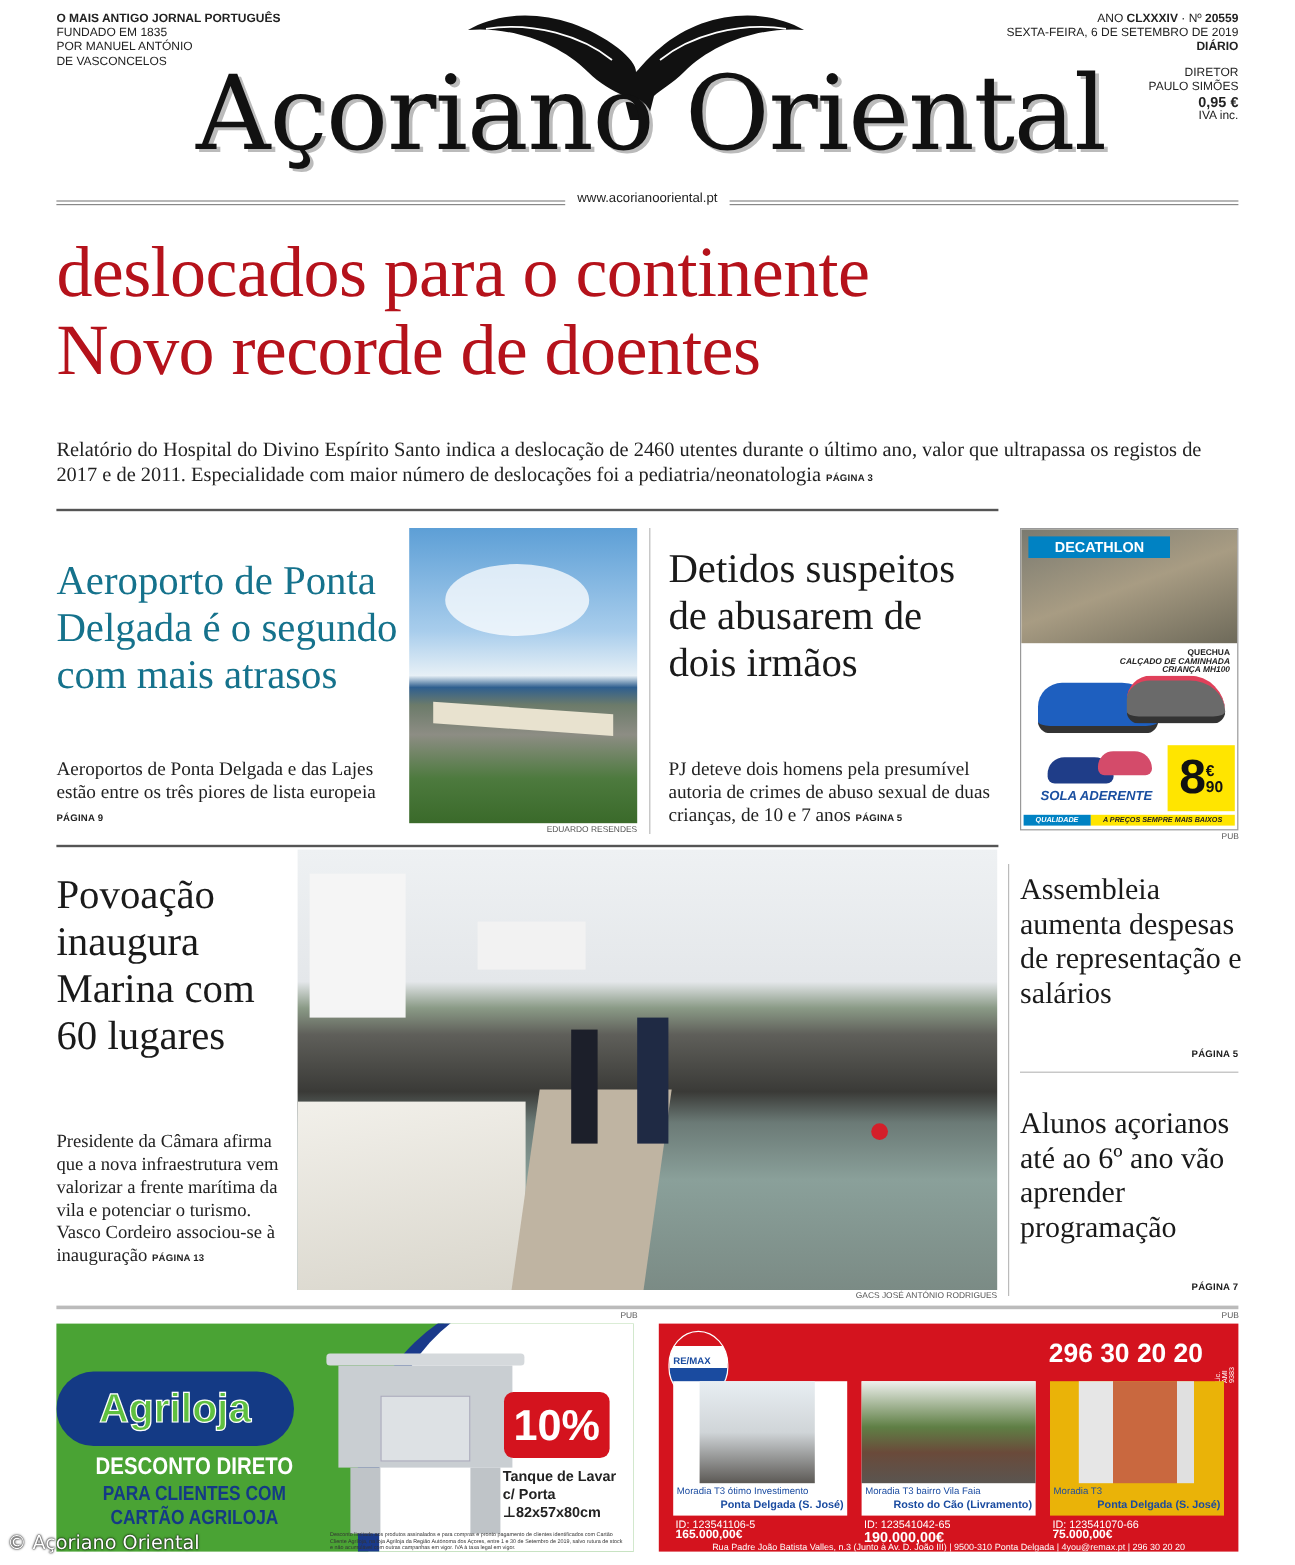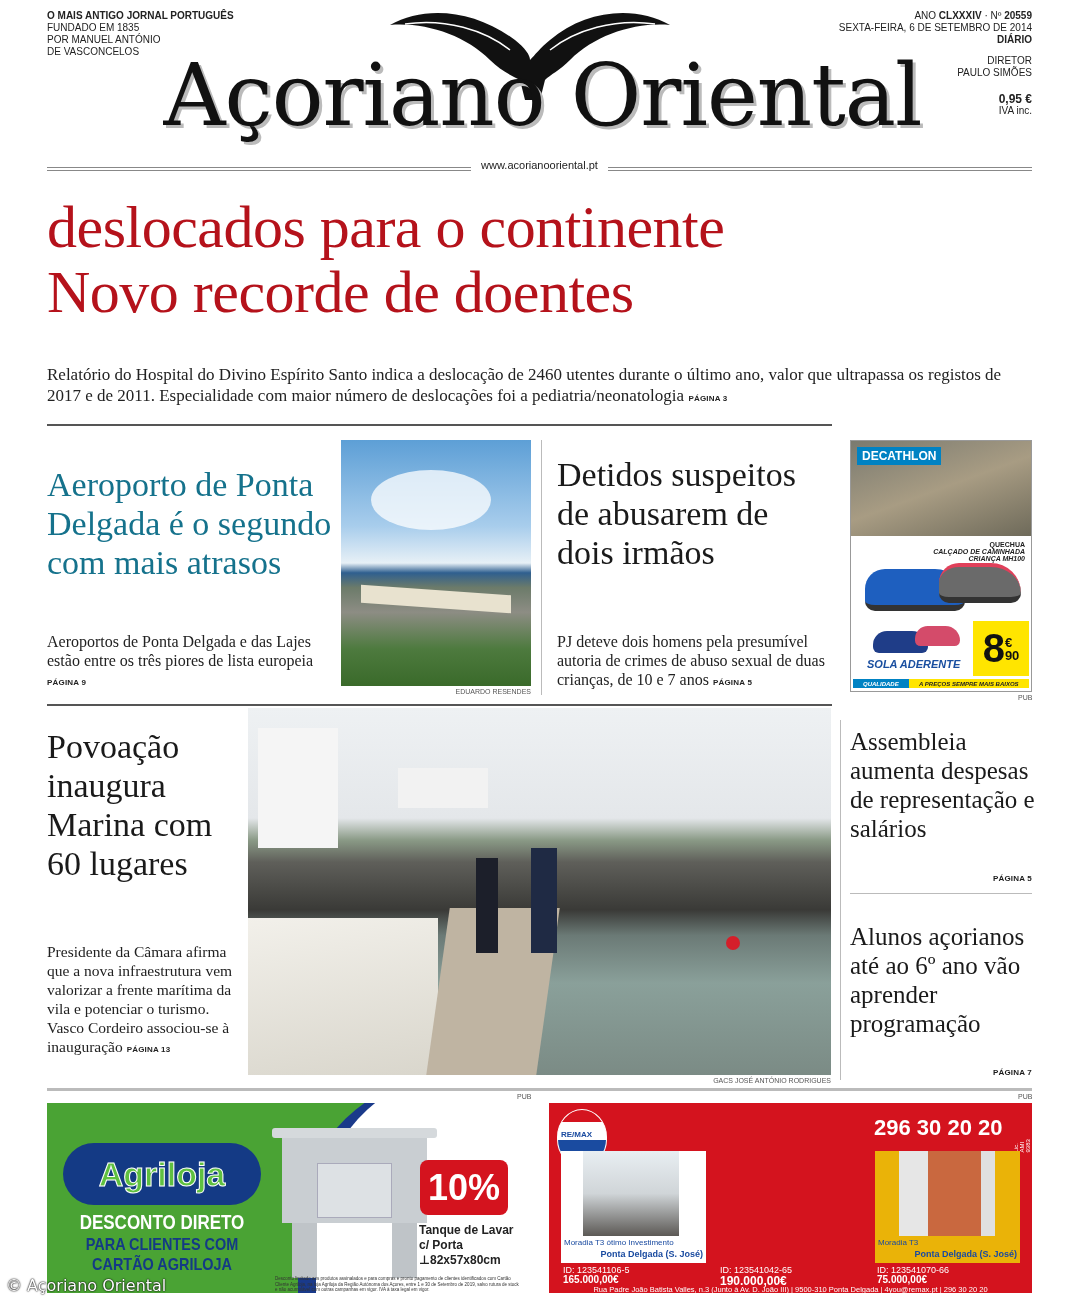--- a/index.html
+++ b/index.html
@@ -46,25 +46,25 @@
 
 <svg class="abs eagle" viewBox="0 0 290 100">
   <path d="M5,25 C40,5 90,10 130,40 C140,48 145,55 145,60 C150,55 155,48 165,40 C200,10 250,5 285,25 C250,22 210,35 185,60 C175,70 165,75 160,80 L155,100 L140,100 L135,80 C125,75 115,70 105,60 C80,35 40,22 5,25 Z" fill="#111"></path>
   <path d="M20,24 C60,18 100,30 125,50" stroke="#fff" stroke-width="1.5" fill="none"></path>
   <path d="M270,24 C230,18 190,30 165,50" stroke="#fff" stroke-width="1.5" fill="none"></path>
 </svg>
 <div class="abs logo">Açoriano Oriental</div>
 
 <div class="abs mast-right sans">
   <div><span>ANO</span> <b>CLXXXIV</b> <span>· Nº</span> <b>20559</b></div>
-  <div>SEXTA-FEIRA, 6 DE SETEMBRO DE 2014</div>
+  <div>SEXTA-FEIRA, 6 DE SETEMBRO DE 2019</div>
   <div style="font-weight:700">DIÁRIO</div>
   <div style="margin-top:9px">DIRETOR</div>
   <div style="font-weight:400">PAULO SIMÕES</div>
-  <div style="margin-top:14px;font-weight:700;font-size:12px">0,95 €</div>
+  <div style="font-weight:700;font-size:12px">0,95 €</div>
   <div>IVA inc.</div>
 </div>
 
 <div class="abs url-line">
   <div class="rule"></div>
   <span class="sans">www.acorianooriental.pt</span>
   <div class="rule"></div>
 </div>
 
 <div class="abs lead-title">
@@ -92,21 +92,21 @@
 <div class="abs vrule" style="left:541px;top:440px;height:255px"></div>
 
 <div class="abs h-black" style="left:557px;top:455px;width:275px">Detidos suspeitos de abusarem de dois irmãos</div>
 <div class="abs body" style="left:557px;top:632px;width:275px">
   <span>PJ deteve dois homens pela presumível autoria de crimes de abuso sexual de duas crianças, de 10 e 7 anos</span>
   <span class="pg">PÁGINA 5</span>
 </div>
 
 <div class="abs deca">
   <div style="position:absolute;left:0;top:0;width:100%;height:95px;background:linear-gradient(160deg,#7a7a70,#a89c83 50%,#6e6a5a)"></div>
-  <div class="sans" style="position:absolute;left:6px;top:6px;background:#0082c3;color:#fff;font-weight:700;font-size:12px;padding:2px 5px">DECATHLON</div>
+  <div class="sans" style="position:absolute;left:6px;top:6px;background:#0082c3;color:#fff;font-weight:700;font-size:12px;padding:2px 22px">DECATHLON</div>
   <div class="sans" style="position:absolute;right:6px;top:100px;font-size:7px;font-weight:700;text-align:right;color:#222">
     <div>QUECHUA</div>
     <div style="font-style:italic">CALÇADO DE CAMINHADA</div>
     <div style="font-style:italic">CRIANÇA MH100</div>
   </div>
   <div style="position:absolute;left:14px;top:128px;width:100px;height:42px;background:#1e5fbf;border-radius:20px 30px 10px 10px;border-bottom:6px solid #333"></div>
   <div style="position:absolute;left:88px;top:122px;width:82px;height:40px;background:#6a6a6a;border-radius:20px 30px 10px 10px;border-top:4px solid #e0405a;border-bottom:6px solid #333"></div>
   <div style="position:absolute;left:22px;top:190px;width:55px;height:22px;background:#1f3d88;border-radius:14px 16px 6px 6px"></div>
   <div style="position:absolute;left:64px;top:185px;width:45px;height:20px;background:#d44b6a;border-radius:14px 16px 6px 6px"></div>
   <div style="position:absolute;left:122px;top:180px;width:56px;height:55px;background:#ffe500;display:flex;align-items:center;justify-content:center">
@@ -149,21 +149,21 @@
 <div class="abs" style="left:850px;top:893px;width:182px;height:1px;background:#bbb"></div>
 <div class="abs" style="left:850px;top:922px;width:185px;font-size:25px;line-height:29px">Alunos açorianos até ao 6º ano vão aprender programação</div>
 <div class="abs pg" style="left:850px;top:1068px;width:182px;text-align:right">PÁGINA 7</div>
 
 <div class="abs" style="left:47px;top:1088px;width:985px;height:3px;background:#bbb"></div>
 <div class="abs pub sans" style="left:517px;top:1093px">PUB</div>
 <div class="abs pub sans" style="left:1018px;top:1093px">PUB</div>
 
 <div class="abs agri">
   <div style="position:absolute;right:-40px;top:-30px;width:270px;height:260px;background:#fff;border-left:18px solid #1a3a8a;border-radius:60% 0 0 0"></div>
-  <div style="position:absolute;left:16px;top:40px;width:198px;height:62px;background:#143a85;border-radius:31px;display:flex;align-items:center;justify-content:center">
+  <div style="position:absolute;left:0;top:40px;width:198px;height:62px;background:#143a85;border-radius:31px;display:flex;align-items:center;justify-content:center">
     <span class="sans" style="font-size:34px;font-weight:700;color:#5fc040;-webkit-text-stroke:1px #fff">Agriloja</span>
   </div>
   <div class="cond" style="position:absolute;left:10px;top:108px;width:210px;text-align:center;color:#fff;font-weight:700;font-size:20px;transform:scaleX(.85)">DESCONTO DIRETO</div>
   <div class="cond" style="position:absolute;left:10px;top:132px;width:210px;text-align:center;color:#143a85;font-weight:700;font-size:17px;line-height:20px;transform:scaleX(.85)">
     <div>PARA CLIENTES COM</div>
     <div>CARTÃO AGRILOJA</div>
   </div>
   <div style="position:absolute;left:225px;top:25px;width:165px;height:150px">
     <div style="position:absolute;left:0;top:0;width:165px;height:10px;background:#d5d9dc;border-radius:3px"></div>
     <div style="position:absolute;left:10px;top:10px;width:145px;height:85px;background:#c9ced2"></div>
@@ -186,20 +186,25 @@
   <div style="position:absolute;left:8px;top:6px;width:50px;height:56px;border-radius:50% 50% 45% 45%;background:linear-gradient(180deg,#d4131e 0 22%,#fff 22% 55%,#1a4ba0 55%);border:1px solid #fff">
     <span class="sans" style="position:absolute;left:3px;top:20px;font-size:8px;font-weight:700;color:#1a4ba0">RE/MAX</span>
   </div>
   <div class="cond" style="position:absolute;left:325px;top:12px;font-size:22px;font-weight:700">296 30 20 20</div>
   <div class="sans" style="position:absolute;left:462px;top:30px;font-size:6px;transform:rotate(-90deg)">Lic. AMI 9383</div>
 
   <div style="position:absolute;left:12px;top:48px;width:145px;height:112px;background:#fff">
     <div style="position:absolute;left:22px;top:0;width:96px;height:85px;background:linear-gradient(180deg,#e8eef2,#d0d5d8 50%,#5c5955)"></div>
     <div class="cond" style="position:absolute;left:3px;top:87px;font-size:8px;color:#1a4ba0">Moradia T3 ótimo Investimento</div>
     <div class="cond" style="position:absolute;right:3px;top:98px;font-size:9px;font-weight:700;color:#1a4ba0">Ponta Delgada (S. José)</div>
+  </div>
+  <div style="position:absolute;left:169px;top:48px;width:145px;height:112px;background:#fff">
+    <div style="position:absolute;left:0;top:0;width:145px;height:85px;background:linear-gradient(180deg,#eef0ed,#5f7f45 45%,#6a4a3a 70%,#5a5550)"></div>
+    <div class="cond" style="position:absolute;left:3px;top:87px;font-size:8px;color:#1a4ba0">Moradia T3 bairro Vila Faia</div>
+    <div class="cond" style="position:absolute;right:3px;top:98px;font-size:9px;font-weight:700;color:#1a4ba0">Rosto do Cão (Livramento)</div>
   </div>
   <div style="position:absolute;left:326px;top:48px;width:145px;height:112px;background:#eab308">
     <div style="position:absolute;left:24px;top:0;width:96px;height:85px;background:linear-gradient(90deg,#e6e6e6 0 30%,#c9683f 30% 85%,#e0e0e0 85%)"></div>
     <div class="cond" style="position:absolute;left:3px;top:87px;font-size:8px;color:#1a4ba0">Moradia T3</div>
     <div class="cond" style="position:absolute;right:3px;top:98px;font-size:9px;font-weight:700;color:#1a4ba0">Ponta Delgada (S. José)</div>
   </div>
 
   <div class="cond" style="position:absolute;left:14px;top:162px;font-size:9px">ID: 123541106-5</div>
   <div class="sans" style="position:absolute;left:14px;top:171px;font-size:10px;font-weight:700">165.000,00€</div>
   <div class="cond" style="position:absolute;left:171px;top:162px;font-size:9px">ID: 123541042-65</div>

